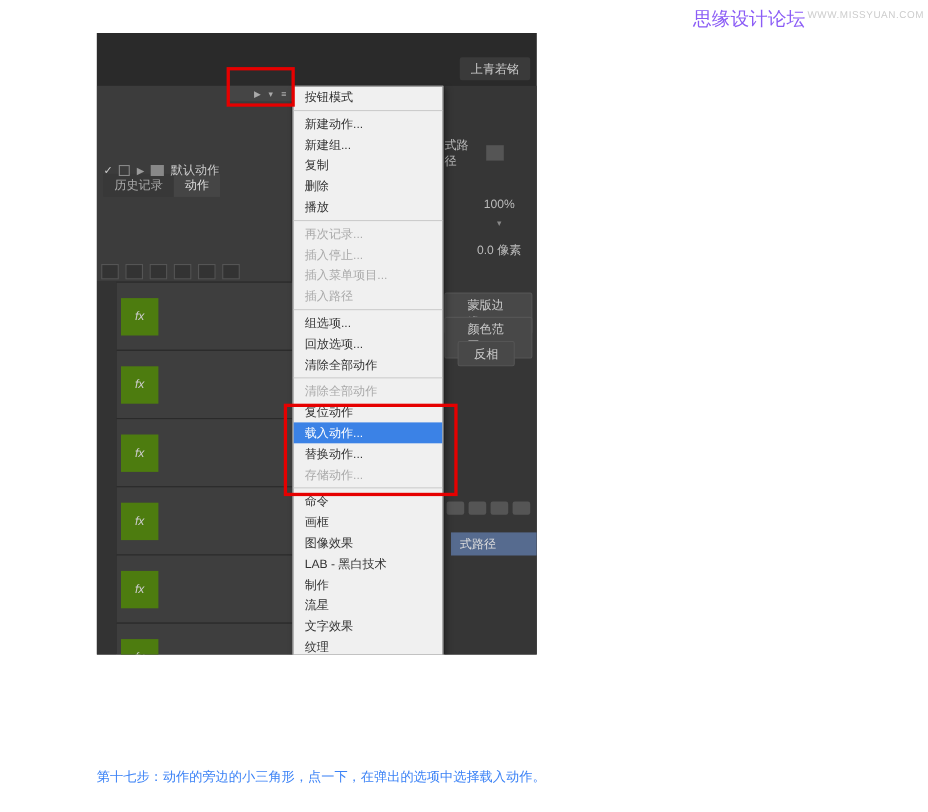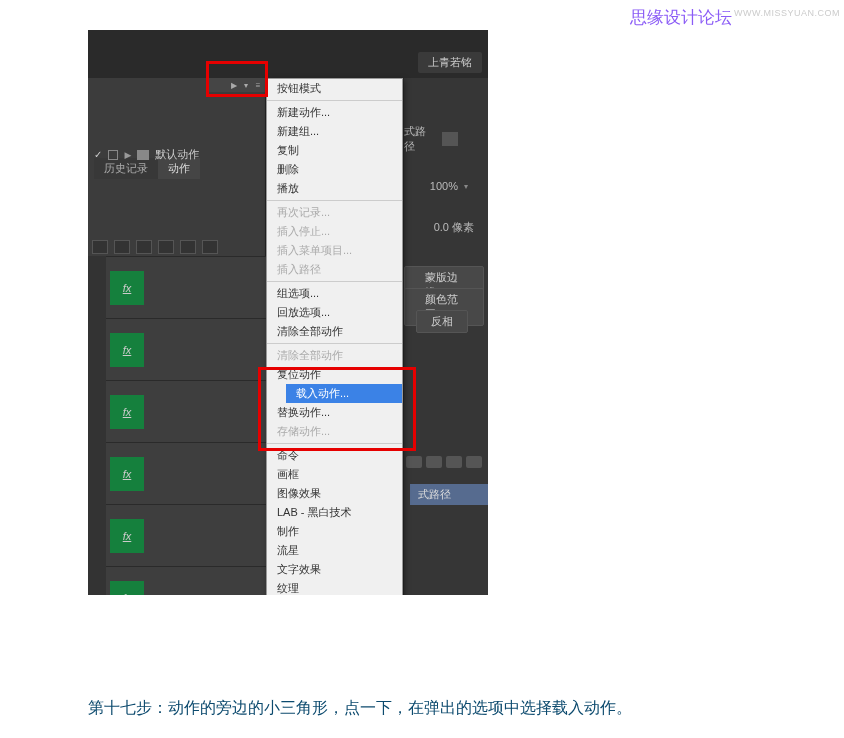--- a/index.html
+++ b/index.html
@@ -112,21 +112,20 @@
       font-size: 11px;
       color: #333;
       cursor: default;
     }
     .menu-item.disabled {
       color: #aaa;
     }
     .menu-item.highlighted {
       background: #3b82e6;
       color: #fff;
-      margin-left: 19px;
     }
     .menu-sep {
       height: 1px;
       background: #ccc;
       margin: 2px 0;
     }
     .highlight-box {
       position: absolute;
       border: 3px solid #e60000;
       z-index: 30;
@@ -154,21 +153,21 @@
       color: #bbb;
       font-size: 11px;
     }
     .right-item {
       position: absolute;
       display: flex;
       align-items: center;
       gap: 6px;
     }
     .right-item.path { top: 46px; right: 30px; }
-    .right-item.opacity { top: 102px; right: 20px; }
+    .right-item.opacity { top: 102px; right: 20px; flex-direction: column; }
     .right-item.feather { top: 142px; right: 14px; }
     .action-btn {
       position: absolute;
       right: 4px;
       padding: 3px 14px;
       background: #484848;
       border: 1px solid #555;
       color: #ccc;
       font-size: 11px;
       border-radius: 2px;
@@ -213,42 +212,41 @@
       display: flex;
       align-items: center;
       gap: 6px;
       padding: 0 4px;
       color: #999;
       font-size: 10px;
       font-style: italic;
     }
     .fx-badge {
       width: 34px; height: 34px;
-      background: #15803d;
+      background: #4d7c0f;
       display: flex;
       align-items: center;
       justify-content: center;
       font-size: 11px;
       color: #ccc;
-      text-decoration: underline;
     }
     .left-strip {
       position: absolute;
       top: 226px;
       left: 0;
       width: 18px;
       height: 420px;
       background: #333;
     }
     .caption {
       position: absolute;
       left: 88px;
       top: 698px;
-      font-size: 16px;
-      color: #0c4a6e;
+      font-size: 12px;
+      color: #3b82f6;
     }
     .menu-trigger {
       position: absolute;
       top: 48px;
       left: 120px;
       width: 58px;
       height: 14px;
       background: #454545;
       display: flex;
       align-items: center;

